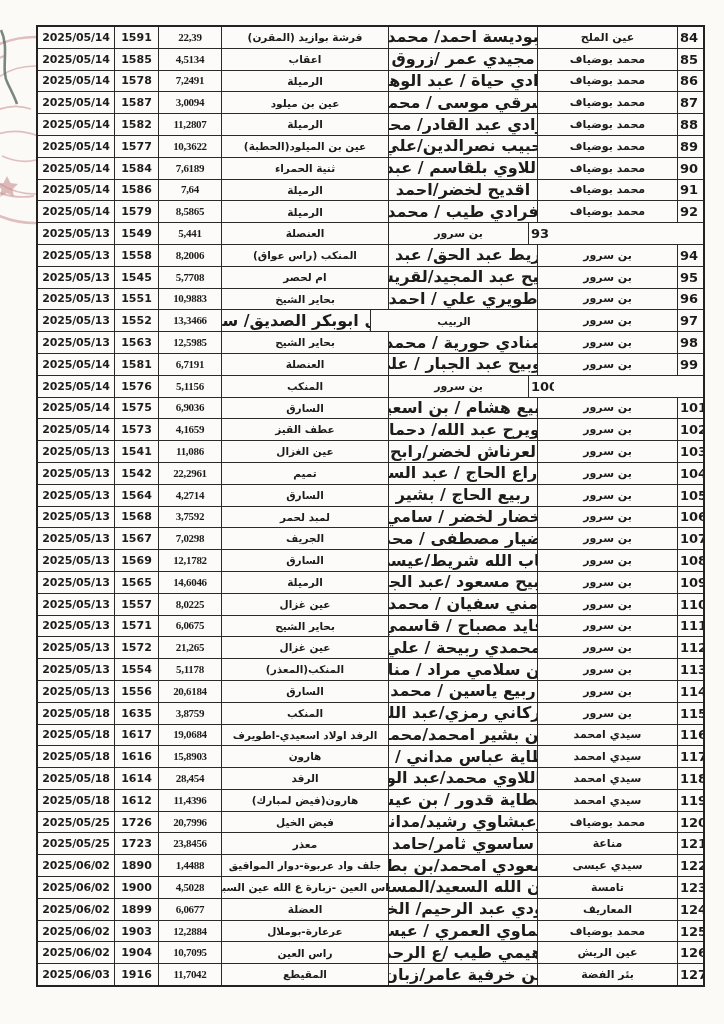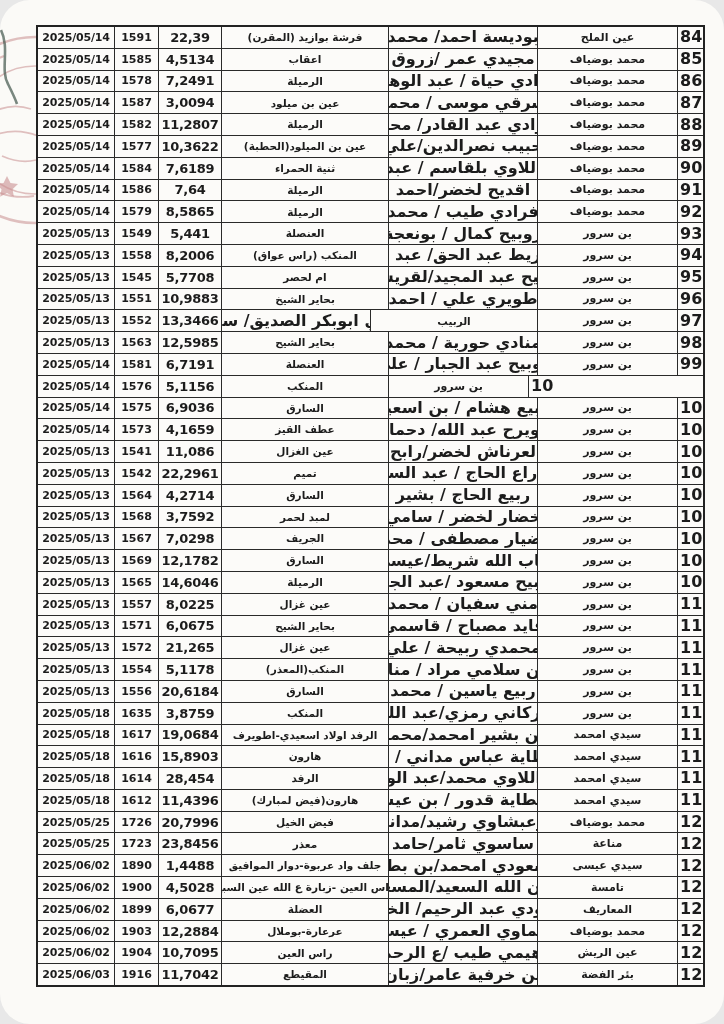--- a/index.html
+++ b/index.html
@@ -4,21 +4,20 @@
 <style>
   html,body{margin:0;padding:0;}
   body{background:#e8e8e8;}
   .page{
     position:relative;
     width:724px;height:1024px;
     background:#fbfaf7;
     overflow:hidden;
     font-family:"DejaVu Sans",sans-serif;
     color:#1c1c1c;
-    border-radius:30px;
   }
   .stamp-svg{position:absolute;left:-60px;top:16px;pointer-events:none;}
   .tbl{
     position:absolute;left:36px;top:25px;
     width:665px;
     border:2px solid #222;
     box-sizing:content-box;
     background:#fcfbf9;
   }
   .row{display:flex;height:20.8px;border-bottom:1px solid #2a2a2a;align-items:stretch;}
@@ -27,25 +26,25 @@
     box-sizing:border-box;
     border-right:1px solid #2a2a2a;
     display:flex;align-items:center;justify-content:center;
     overflow:hidden;white-space:nowrap;
     font-weight:bold;
     line-height:1;
   }
   .cell:last-child{border-right:none;}
   .c-date{width:77px;font-size:11px;letter-spacing:-0.2px;}
   .c-id{width:44px;font-size:11px;}
-  .c-val{width:63px;font-size:13px;letter-spacing:-0.3px;}
+  .c-val{width:63px;font-size:11px;letter-spacing:-0.3px;font-family:Liberation Serif, serif;}
   .c-loc{width:167px;font-size:10.5px;direction:rtl;}
   .c-person{width:149px;font-size:16px;direction:rtl;}
   .c-commune{width:140px;font-size:11px;direction:rtl;}
-  .c-num{width:25px;font-size:16px;justify-content:flex-start;padding-left:2px;}
+  .c-num{width:25px;font-size:13px;justify-content:flex-start;padding-left:2px;}
 </style>
 </head>
 <body>
 
 <div class="page">
 
   <svg class="stamp-svg" width="220" height="250" viewBox="0 0 220 250" aria-hidden="true">
     <g stroke="#c98f91" fill="none" opacity="0.55">
       <circle cx="95" cy="114" r="93" stroke-width="2.5"></circle>
       <circle cx="95" cy="114" r="64" stroke-width="1.6"></circle>
@@ -143,21 +142,20 @@
     <div class="cell c-loc">الرميلة</div>
     <div class="cell c-person">فرادي طيب / محمد</div>
     <div class="cell c-commune">محمد بوضياف</div>
     <div class="cell c-num">92</div>
   </div>
         <div class="row">
     <div class="cell c-date">2025/05/13</div>
     <div class="cell c-id">1549</div>
     <div class="cell c-val">5,441</div>
     <div class="cell c-loc">العنصلة</div>
-    <div class="cell c-person">روبيح كمال / بونعجة</div>
     <div class="cell c-commune">بن سرور</div>
     <div class="cell c-num">93</div>
   </div>
         <div class="row">
     <div class="cell c-date">2025/05/13</div>
     <div class="cell c-id">1558</div>
     <div class="cell c-val">8,2006</div>
     <div class="cell c-loc">المنكب (راس عواق)</div>
     <div class="cell c-person">بن شريط عبد الحق/ عبد العزيز</div>
     <div class="cell c-commune">بن سرور</div>

